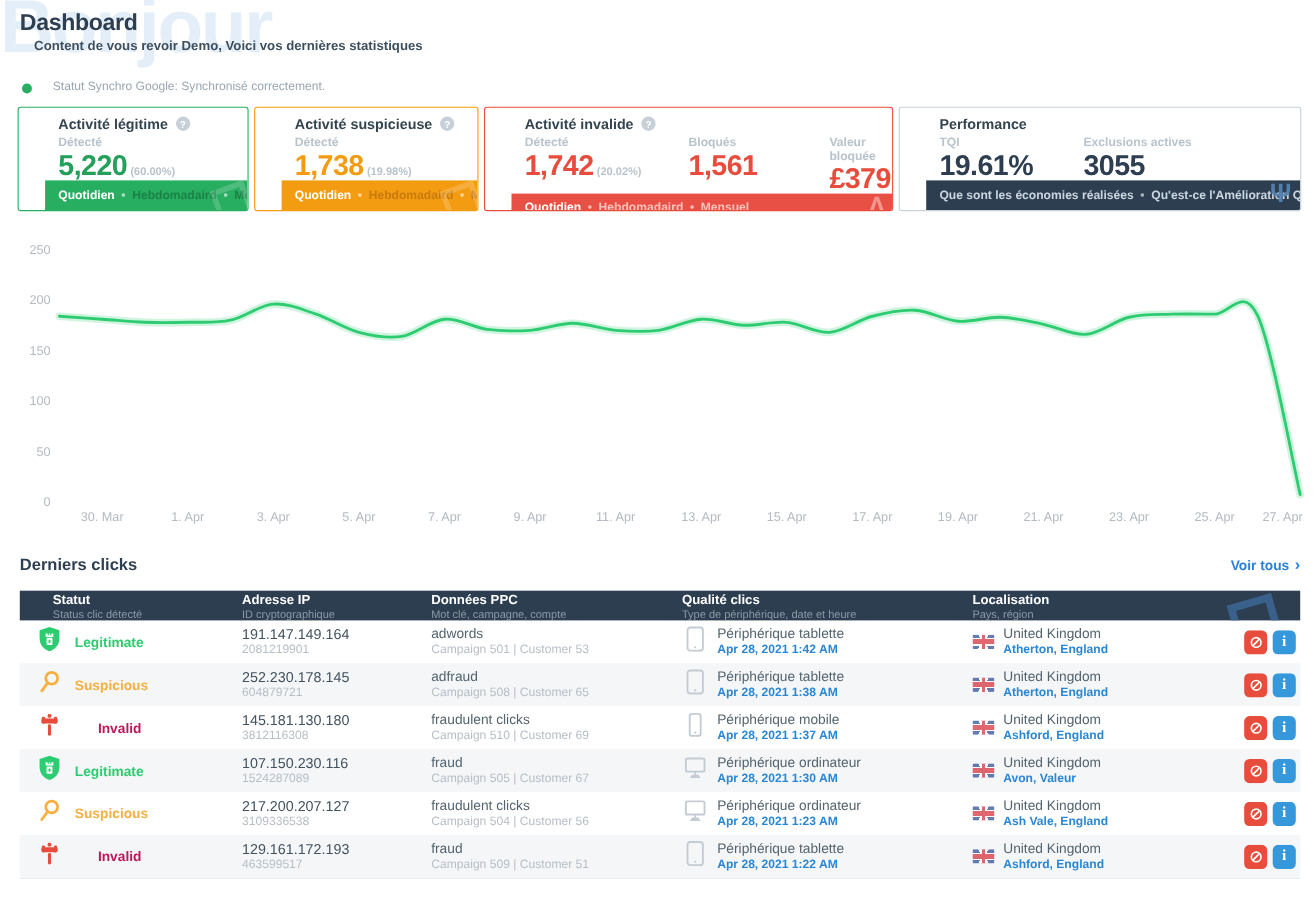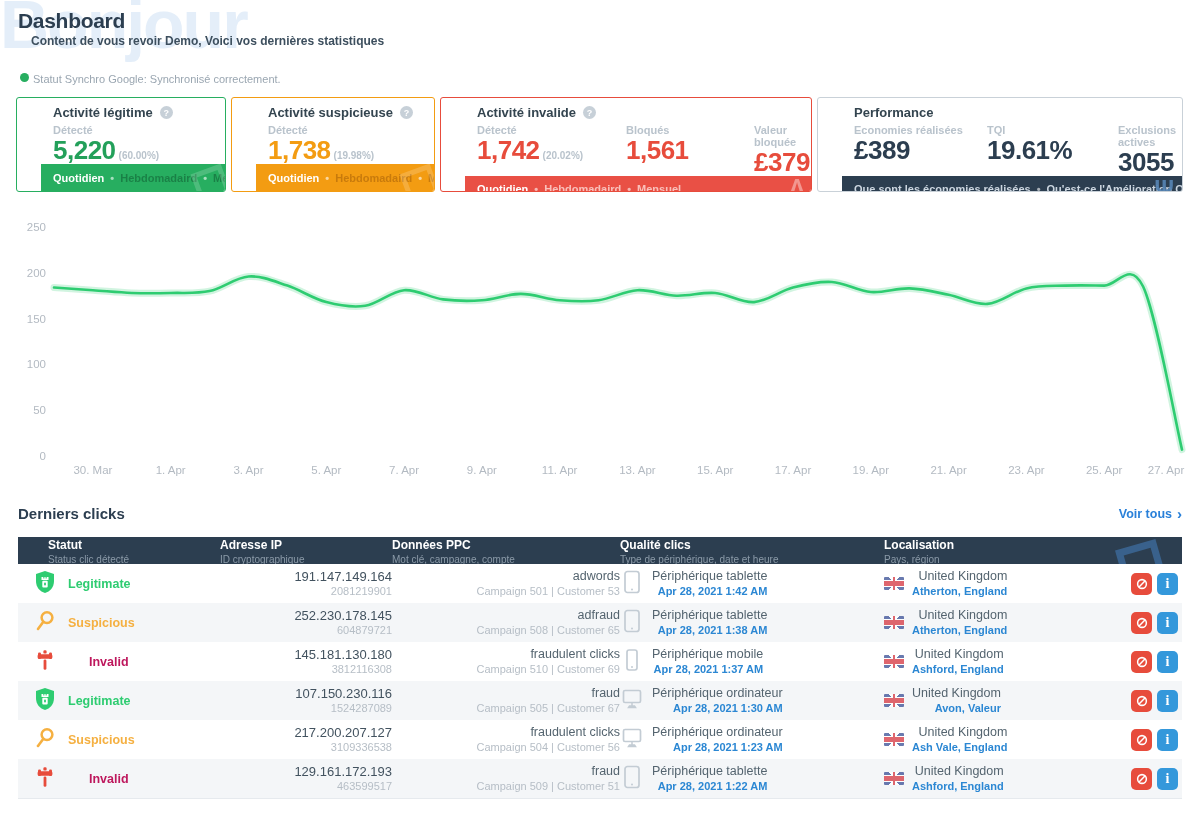--- a/index.html
+++ b/index.html
@@ -6,21 +6,21 @@
   body{
     width:1196px;height:821px;position:relative;overflow:hidden;
     background:#fff;font-family:"Liberation Sans",sans-serif;color:#2c3e50;
   }
   
   .watermark{position:absolute;top:-10px;left:0;font-size:68px;font-weight:800;
     color:#e4eef9;letter-spacing:-2px;line-height:1;z-index:0;}
   .page-header{position:absolute;top:9px;left:18px;z-index:1;}
   .page-title{margin:0;font-size:21px;font-weight:800;color:#2c3e50;letter-spacing:-.3px;}
   .page-subtitle{margin:1px 13px 0;font-size:12px;font-weight:700;color:#3d4f5e;}
-  .status-row{position:absolute;top:73px;left:20px;display:flex;align-items:flex-start;gap:4px;z-index:1;}
+  .status-row{position:absolute;top:73px;left:20px;display:flex;align-items:flex-end;gap:19px;z-index:1;}
   .status-dot{width:9px;height:9px;border-radius:50%;background:#27ae60;}
   .status-text{font-size:11px;color:#9aa6b1;font-weight:400;}
   
   .cards{position:absolute;top:97px;left:16px;display:flex;gap:5px;z-index:1;}
   .card{background:#fff;border-radius:3px;display:flex;flex-direction:column;height:95px;
     box-sizing:border-box;overflow:hidden;padding-left:24px;}
   .card.c-green{border:1px solid #27ae60;width:210px;}
   .card.c-orange{border:1px solid #f39c12;width:204px;}
   .card.c-red{border:1px solid #e74c3c;width:372px;}
   .card.c-navy{border:1px solid #c9d1d8;width:366px;}
@@ -69,21 +69,21 @@
     grid-template-columns:202px 172px 228px 264px 247px 1fr;align-items:center;position:relative;overflow:hidden;}
   .hcell{padding-top:1px;}
   .hcell.first{padding-left:30px;}
   .hlabel{font-size:12px;font-weight:700;color:#fff;}
   .hsub{font-size:10px;color:#8b9aa8;margin-top:2px;}
   .thead-deco{position:absolute;right:20px;top:7px;width:28px;height:28px;
     border:7px solid rgba(62,110,160,.75);transform:rotate(-16deg);}
   .thead-deco::after{content:"";position:absolute;left:-12px;bottom:-13px;width:10px;height:10px;
     background:rgba(62,110,160,.75);}
   .trow{display:grid;grid-template-columns:202px 172px 228px 264px 247px 1fr;height:39px;
-    align-items:center;background:#fff;text-align:right;}
+    align-items:center;background:#fff;}
   .trow:nth-child(even){background:#f4f6f8;}
   .cell{overflow:hidden;}
   .c-status{display:flex;align-items:center;gap:11px;padding-left:15px;}
   .sicon svg{display:none;}
   .slabel{font-size:12.5px;font-weight:700;}
   .st-legitimate{color:#2ecc71;} .st-suspicious{color:#f5b041;} .st-invalid{color:#be185d;padding-left:21px;}
   .main{font-size:12.5px;color:#54646f;line-height:15px;}
   .c-ip .main{font-size:13px;color:#42525f;}
   .sub{font-size:11px;color:#b6bec6;line-height:14px;}
   .sub.link{color:#2b87d3;font-weight:700;cursor:pointer;}
@@ -204,26 +204,20 @@
       <span class="deco-lambda"></span>
     </div>
   </div>
 
   <div class="card c-navy">
     <div class="card-body">
       <div class="card-title">
         <span>Performance</span>
       </div>
       <div class="metric-row">
-        <div class="pblock1">
-          <div class="metric-label">Economies réalisées</div>
-          <div class="metric-line">
-            <span class="metric-value v-navy">£389</span>
-          </div>
-        </div>
         <div class="pblock2">
           <div class="metric-label">TQI</div>
           <div class="metric-line">
             <span class="metric-value v-navy">19.61%</span>
           </div>
         </div>
         <div class="pblock3">
           <div class="metric-label">Exclusions actives</div>
           <div class="metric-line">
             <span class="metric-value v-navy">3055</span>

